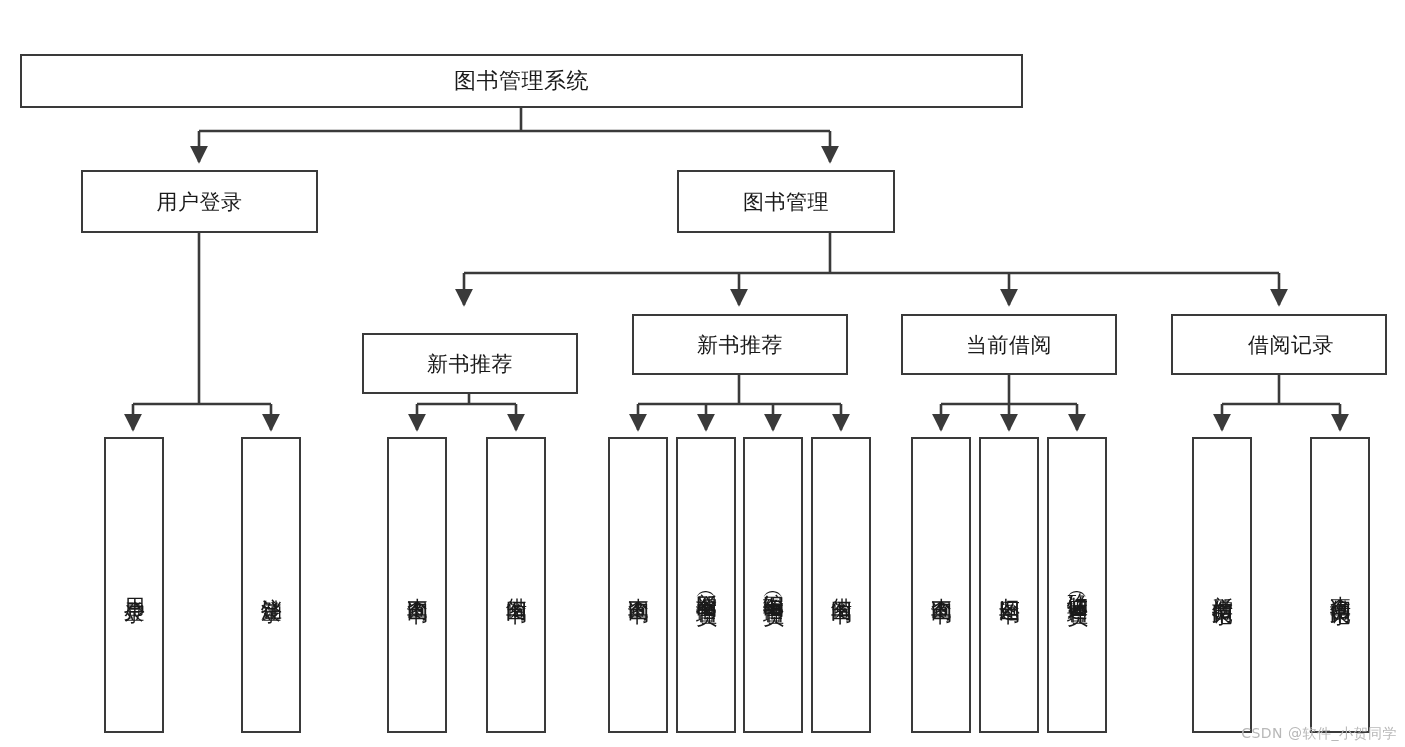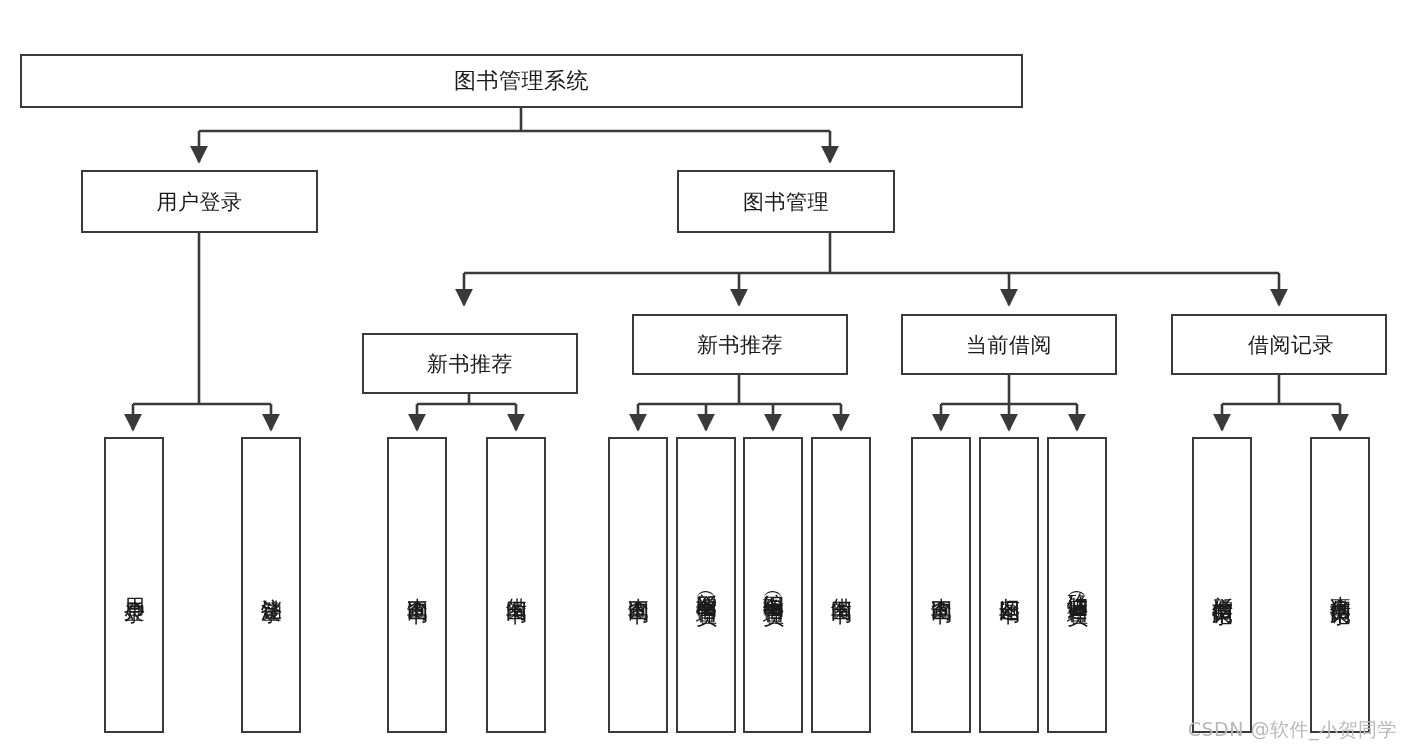--- a/index.html
+++ b/index.html
@@ -46,21 +46,21 @@
     font-size: 21px;
     line-height: 1.28;
     letter-spacing: 2px;
     white-space: nowrap;
   }
   .node-root   { font-size: 22px; }
   .watermark {
     position: absolute;
     right: 8px;
     bottom: 4px;
-    font-size: 19px;
+    font-size: 14px;
     color: #b8b8b8;
     white-space: nowrap;
     letter-spacing: 0.5px;
   }
 </style>
 </head>
 <body>
 
 <div id="diagram-root">
 

